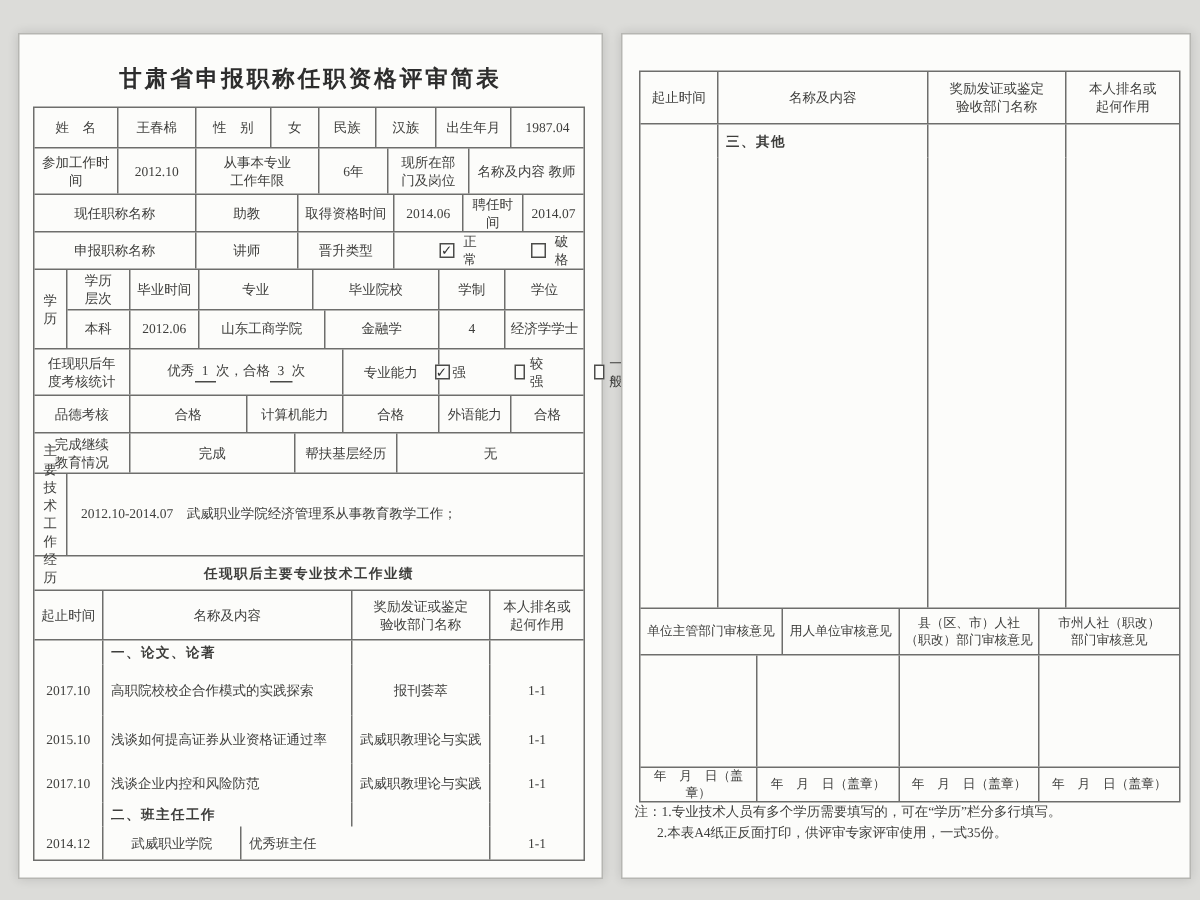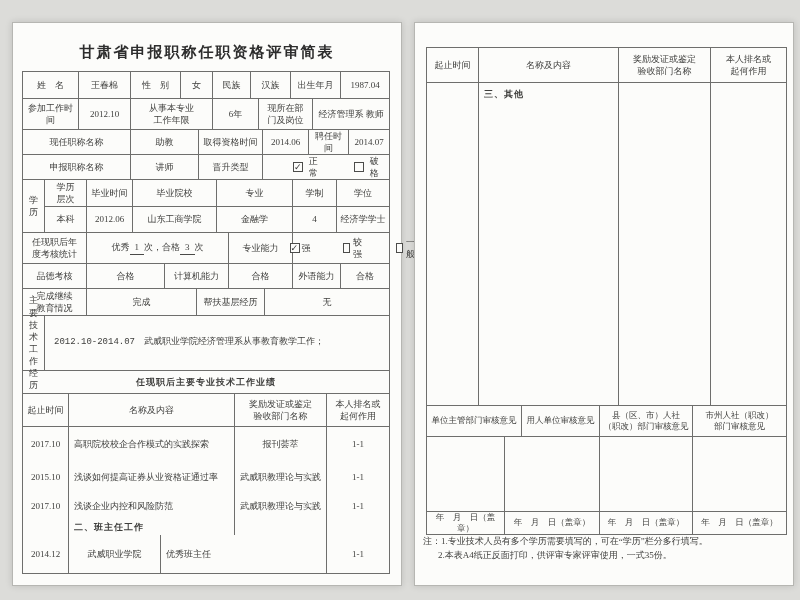--- a/index.html
+++ b/index.html
@@ -25,21 +25,21 @@
   .vrow{display:flex;}
   .vrow:last-child{flex:1;}
   .vtd{box-sizing:border-box;border-right:1px solid #6e6e6c;display:flex;align-items:center;justify-content:center;
        text-align:center;font-size:9px;line-height:1.35;padding:1px 2px;color:#3e3e3c;}
   .vrow .vtd:last-child{border-right:none;}
   .vtd.lt{justify-content:flex-start;text-align:left;padding-left:5px;}
   .u{display:inline-block;border-bottom:1px solid #4a4a48;padding:0 5px;}
   .cbg{display:inline-flex;align-items:center;margin:0 4px;padding-left:24px;}
   .cb{display:inline-block;width:8px;height:8px;border:1px solid #4c4c4a;margin-right:2px;position:relative;background:#fcfcfa;}
   .cb.on::after{content:"\2713";position:absolute;left:0px;top:-2px;font-size:9px;color:#333;}
-  .exp-lines{font-size:9px;line-height:1.7;text-align:left;padding-left:4px;color:#3e3e3c;font-family:Liberation Mono, monospace;}
+  .exp-lines{font-size:9px;line-height:1.7;text-align:left;padding-left:4px;color:#3e3e3c;}
   .notes{position:absolute;left:8px;top:512px;font-size:9px;line-height:1.5;color:#3e3e3c;}
   .notes .n2{margin-left:15px;}
   .small{font-size:8.5px;}
 </style>
 </head>
 <body>
 
 <div class="canvas">
 
   <div class="page page1">
@@ -59,21 +59,21 @@
       </div>
 
       <div class="tr" style="height:30px">
         <div class="td" style="width:56px">参加工作时间</div>
         <div class="td" style="width:52px">2012.10</div>
         <div class="td" style="width:82px">从事本专业
 工作年限</div>
         <div class="td" style="width:46px">6年</div>
         <div class="td" style="width:54px">现所在部
 门及岗位</div>
-        <div class="td" style="width:76px">经济管理系 教师</div>
+        <div class="td" style="width:76px">名称及内容 教师</div>
       </div>
 
       <div class="tr" style="height:24px">
         <div class="td" style="width:108px">现任职称名称</div>
         <div class="td" style="width:68px">助教</div>
         <div class="td" style="width:64px">取得资格时间</div>
         <div class="td" style="width:46px">2014.06</div>
         <div class="td" style="width:40px">聘任时间</div>
         <div class="td" style="width:40px">2014.07</div>
       </div>
@@ -89,22 +89,22 @@
       </div>
 
       <div class="tr" style="height:52px">
         <div class="td" style="width:22px">学
 历</div>
         <div class="col" style="width:344px">
           <div class="tr" style="height:26px">
             <div class="td" style="width:42px">学历
 层次</div>
             <div class="td" style="width:46px">毕业时间</div>
+            <div class="td" style="width:76px">专业</div>
             <div class="td" style="width:84px">毕业院校</div>
-            <div class="td" style="width:76px">专业</div>
             <div class="td" style="width:44px">学制</div>
             <div class="td" style="width:52px">学位</div>
           </div>
           <div class="tr" style="height:25px">
             <div class="td" style="width:42px">本科</div>
             <div class="td" style="width:46px">2012.06</div>
             <div class="td" style="width:84px">山东工商学院</div>
             <div class="td" style="width:76px">金融学</div>
             <div class="td" style="width:44px">4</div>
             <div class="td" style="width:52px">经济学学士</div>
@@ -162,20 +162,26 @@
       <div class="tr" style="height:32px">
         <div class="td" style="width:46px">起止时间</div>
         <div class="td" style="width:166px">名称及内容</div>
         <div class="td" style="width:92px">奖励发证或鉴定
 验收部门名称</div>
         <div class="td" style="width:62px">本人排名或
 起何作用</div>
       </div>
 
       <div class="tr content" style="height:146px">
+        <div class="vrow" style="height:16px">
+          <div class="vtd" style="width:46px"></div>
+          <div class="vtd lt sect" style="width:166px">一、论文、论著</div>
+          <div class="vtd" style="width:92px"></div>
+          <div class="vtd" style="width:62px"></div>
+        </div>
         <div class="vrow" style="height:34px">
           <div class="vtd" style="width:46px">2017.10</div>
           <div class="vtd lt" style="width:166px">高职院校校企合作模式的实践探索</div>
           <div class="vtd" style="width:92px">报刊荟萃</div>
           <div class="vtd" style="width:62px">1-1</div>
         </div>
         <div class="vrow" style="height:32px">
           <div class="vtd" style="width:46px">2015.10</div>
           <div class="vtd lt" style="width:166px">浅谈如何提高证券从业资格证通过率</div>
           <div class="vtd" style="width:92px">武威职教理论与实践</div>

